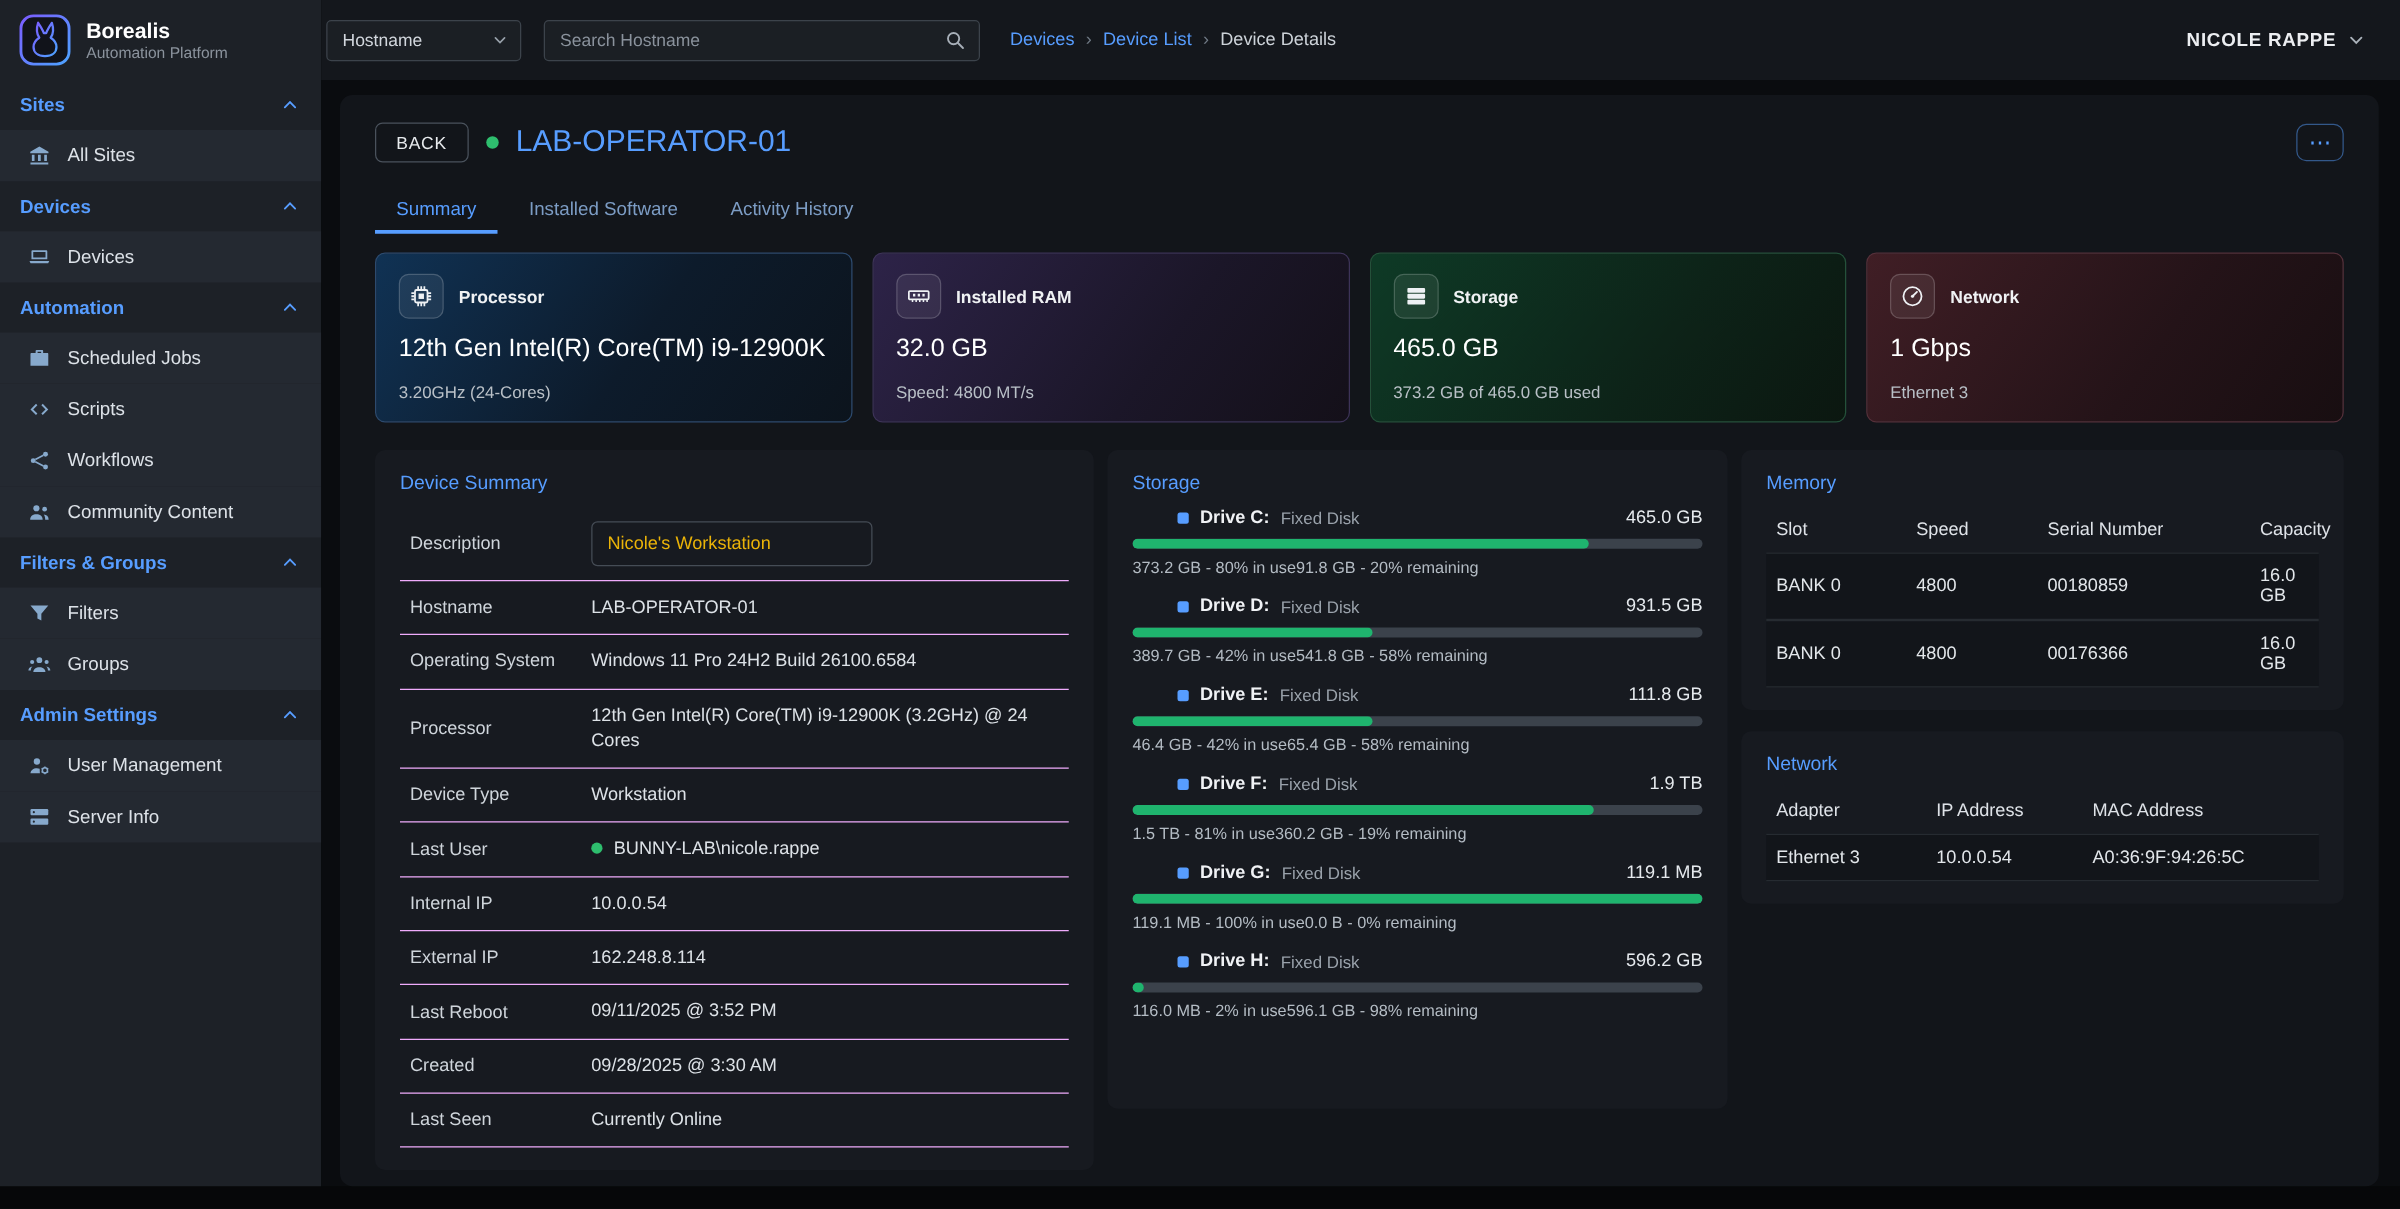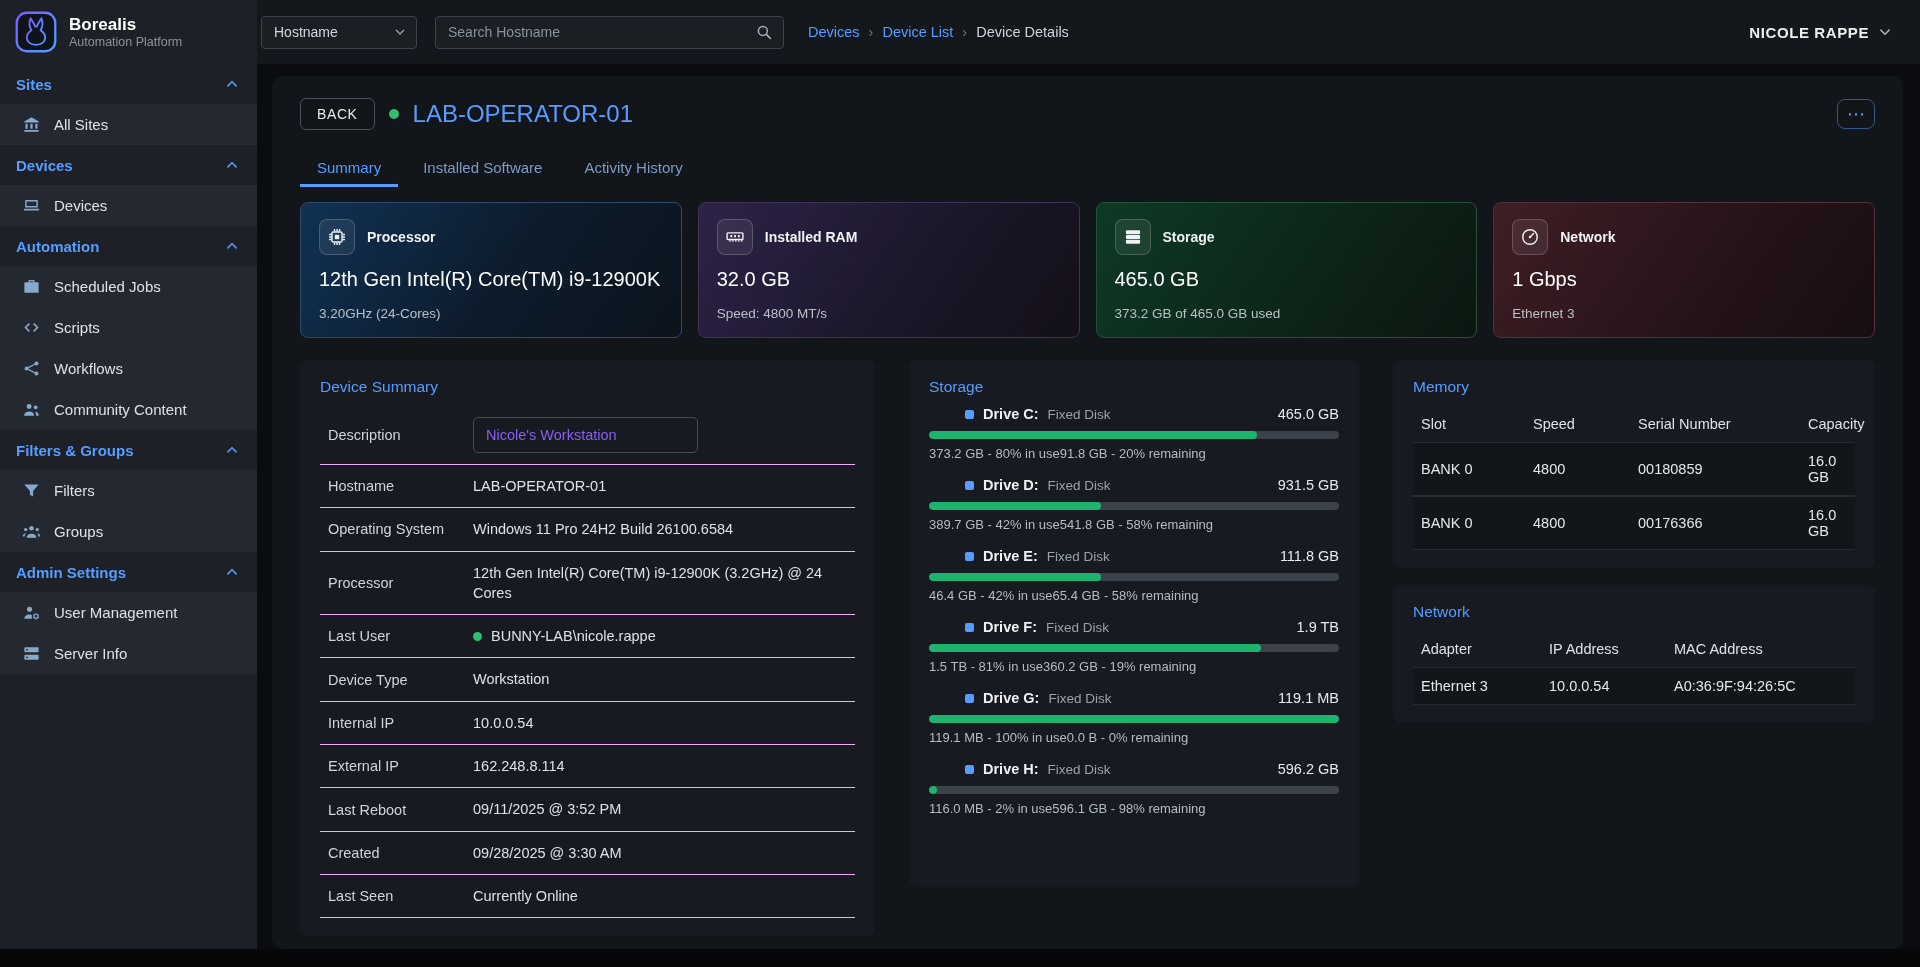--- a/index.html
+++ b/index.html
@@ -74,32 +74,32 @@
                color:#eef1f4; }
   .card-icon svg { width:20px; height:20px; display:block; }
   .card-title { font-size:14px; font-weight:bold; color:#f0f2f4; }
   .card-value { font-size:20px; color:#ffffff; margin-top:13px; white-space:nowrap; overflow:hidden; }
   .card-footer { font-size:13.5px; color:#b9c0c7; margin-top:auto; }
   .card-processor { background:linear-gradient(125deg,#103254 0%,#0d1b2b 55%,#0c141d 100%); border-color:#2c4a6e; }
   .card-ram       { background:linear-gradient(125deg,#2d2348 0%,#1b1628 60%,#141019 100%); border-color:#3d3358; }
   .card-storage   { background:linear-gradient(125deg,#0e3a26 0%,#0d2318 60%,#0b1710 100%); border-color:#24513a; }
   .card-network   { background:linear-gradient(125deg,#401e25 0%,#241318 60%,#180e11 100%); border-color:#55303a; }
 
-  .panels { display:flex; gap:34px; margin-top:22px; align-items:flex-start; }
+  .panels { display:flex; gap:11px; margin-top:22px; align-items:flex-start; }
   .panel { background:#171a20; border-radius:8px; padding:18px 20px; }
   .panel-title { color:var(--accent,#579dff); font-size:15.5px; font-weight:normal; margin-bottom:10px; }
   .summary-panel { width:575px; min-height:527px; }
   .storage-panel { flex:1; min-height:527px; }
   .right-col { width:482px; display:flex; flex-direction:column; gap:17px; }
 
   .srow { display:grid; grid-template-columns:145px 1fr; align-items:center; padding:11px 0 11px 8px;
           border-bottom:1px solid #f0abfc; font-size:14.5px; }
   .slabel { color:#cfd5db; }
   .sval { color:#dde2e7; line-height:1.4; }
-  .desc-input { background:transparent; border:1px solid #454c55; border-radius:5px; color:#8b5cf6;
+  .desc-input { background:transparent; border:1px solid #454c55; border-radius:5px; color:#eab308;
                 font-size:14.5px; padding:9px 12px; width:225px; font-family:inherit; outline:none; }
   .mini-dot { display:inline-block; width:9px; height:9px; border-radius:50%;
               background:var(--online-green,#2ebe6e); margin-right:9px; }
 
   .drive { margin-bottom:16px; }
   .drive:last-child { margin-bottom:0; }
   .drive-head { display:flex; align-items:center; gap:9px; font-size:14.5px;padding-left:36px; }
   .drive-bullet { width:9px; height:9px; border-radius:2px; background:var(--accent,#579dff); flex-shrink:0; }
   .drive-name { font-weight:bold; color:#f0f2f5; }
   .drive-type { color:#9aa2ab; font-size:13.5px; }
@@ -411,26 +411,26 @@
      </div>
                 <div class="srow">
        <div class="slabel">Operating System</div>
        <div class="sval">Windows 11 Pro 24H2 Build 26100.6584</div>
      </div>
                 <div class="srow">
        <div class="slabel">Processor</div>
        <div class="sval">12th Gen Intel(R) Core(TM) i9-12900K (3.2GHz) @ 24 Cores</div>
      </div>
                 <div class="srow">
+       <div class="slabel">Device Type</div>
+       <div class="sval">Workstation</div>
+     </div>
+                <div class="srow">
        <div class="slabel">Last User</div>
        <div class="sval"><span class="mini-dot"></span>BUNNY-LAB\nicole.rappe</div>
-     </div>
-                <div class="srow">
-       <div class="slabel">Device Type</div>
-       <div class="sval">Workstation</div>
      </div>
                 <div class="srow">
        <div class="slabel">Internal IP</div>
        <div class="sval">10.0.0.54</div>
      </div>
                 <div class="srow">
        <div class="slabel">External IP</div>
        <div class="sval">162.248.8.114</div>
      </div>
                 <div class="srow">

